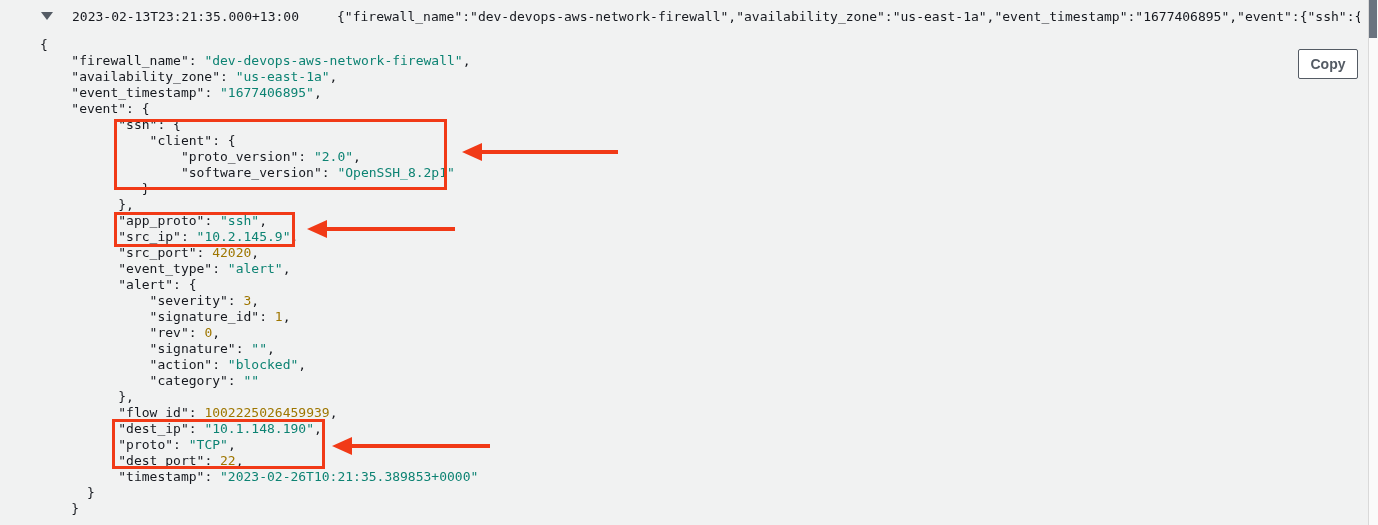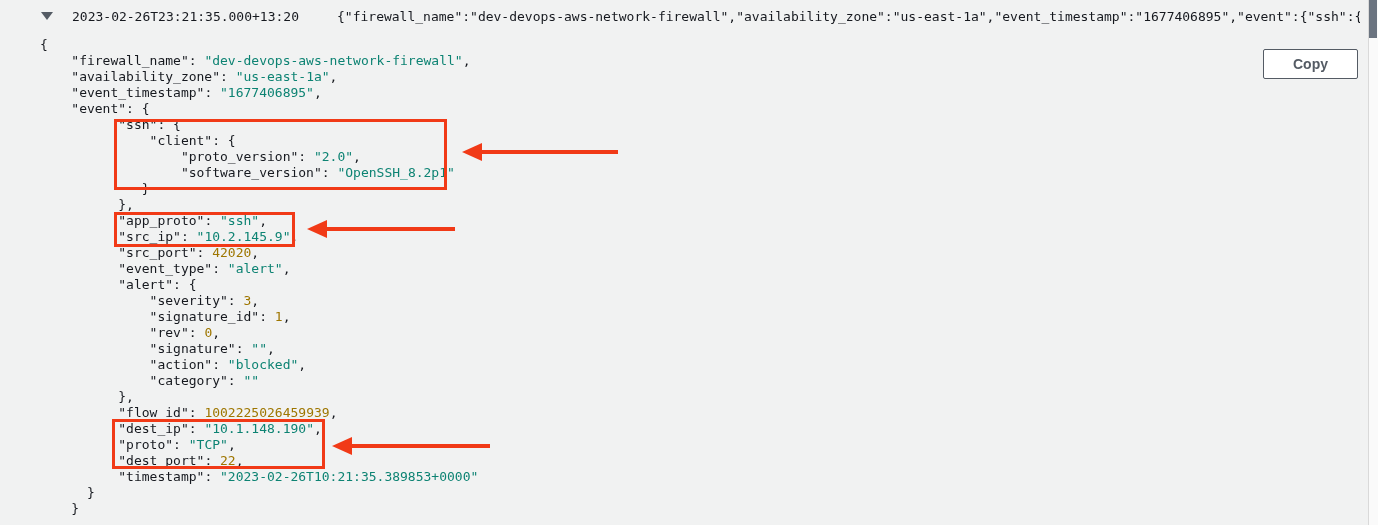--- a/index.html
+++ b/index.html
@@ -33,21 +33,21 @@
   }
   .preview {
     position: absolute; left: 337px; top: 9px; right: 6px;
     font-size: 13px; color: var(--c-key);
     white-space: pre; overflow: hidden;
   }
 
   
   .copy-btn {
     position: absolute; top: 49px; right: 20px;
-    width: 95px; height: 30px;
+    width: 60px; height: 30px;
     background: #ffffff;
     border: 1px solid #545b64;
     border-radius: 2px;
     color: #545b64;
     font-family: "Liberation Sans", sans-serif;
     font-weight: bold; font-size: 14px;
     cursor: pointer;
     line-height: 26px; text-align: center; padding: 0;
   }
 
@@ -96,21 +96,21 @@
     position: absolute; right: 1px; top: 0;
     width: 8px; height: 38px;
     background: #6b7480;
   }
 </style>
 </head>
 <body style="background: rgb(241, 242, 242);">
 
 <div class="header-row">
   <span class="caret"></span>
-  <span class="ts">2023-02-26T23:21:35.000+13:20</span>
+  <span class="ts">2023-02-13T23:21:35.000+13:00</span>
   <span class="preview">{"firewall_name":"dev-devops-aws-network-firewall","availability_zone":"us-east-1a","event_timestamp":"1677406895","event":{"ssh":{"client":…</span>
 </div>
 
 <button class="copy-btn">Copy</button>
 
 <pre class="json-view"><div class="json-line"><span class="tok-p">{</span></div><div class="json-line"><span class="tok-p">    </span><span class="tok-k">"firewall_name"</span><span class="tok-p">: </span><span class="tok-s">"dev-devops-aws-network-firewall"</span><span class="tok-p">,</span></div><div class="json-line"><span class="tok-p">    </span><span class="tok-k">"availability_zone"</span><span class="tok-p">: </span><span class="tok-s">"us-east-1a"</span><span class="tok-p">,</span></div><div class="json-line"><span class="tok-p">    </span><span class="tok-k">"event_timestamp"</span><span class="tok-p">: </span><span class="tok-s">"1677406895"</span><span class="tok-p">,</span></div><div class="json-line"><span class="tok-p">    </span><span class="tok-k">"event"</span><span class="tok-p">: {</span></div><div class="json-line"><span class="tok-p">          </span><span class="tok-k">"ssh"</span><span class="tok-p">: {</span></div><div class="json-line"><span class="tok-p">              </span><span class="tok-k">"client"</span><span class="tok-p">: {</span></div><div class="json-line"><span class="tok-p">                  </span><span class="tok-k">"proto_version"</span><span class="tok-p">: </span><span class="tok-s">"2.0"</span><span class="tok-p">,</span></div><div class="json-line"><span class="tok-p">                  </span><span class="tok-k">"software_version"</span><span class="tok-p">: </span><span class="tok-s">"OpenSSH_8.2p1"</span></div><div class="json-line"><span class="tok-p">             }</span></div><div class="json-line"><span class="tok-p">          },</span></div><div class="json-line"><span class="tok-p">          </span><span class="tok-k">"app_proto"</span><span class="tok-p">: </span><span class="tok-s">"ssh"</span><span class="tok-p">,</span></div><div class="json-line"><span class="tok-p">          </span><span class="tok-k">"src_ip"</span><span class="tok-p">: </span><span class="tok-s">"10.2.145.9"</span><span class="tok-p">,</span></div><div class="json-line"><span class="tok-p">          </span><span class="tok-k">"src_port"</span><span class="tok-p">: </span><span class="tok-n">42020</span><span class="tok-p">,</span></div><div class="json-line"><span class="tok-p">          </span><span class="tok-k">"event_type"</span><span class="tok-p">: </span><span class="tok-s">"alert"</span><span class="tok-p">,</span></div><div class="json-line"><span class="tok-p">          </span><span class="tok-k">"alert"</span><span class="tok-p">: {</span></div><div class="json-line"><span class="tok-p">              </span><span class="tok-k">"severity"</span><span class="tok-p">: </span><span class="tok-n">3</span><span class="tok-p">,</span></div><div class="json-line"><span class="tok-p">              </span><span class="tok-k">"signature_id"</span><span class="tok-p">: </span><span class="tok-n">1</span><span class="tok-p">,</span></div><div class="json-line"><span class="tok-p">              </span><span class="tok-k">"rev"</span><span class="tok-p">: </span><span class="tok-n">0</span><span class="tok-p">,</span></div><div class="json-line"><span class="tok-p">              </span><span class="tok-k">"signature"</span><span class="tok-p">: </span><span class="tok-s">""</span><span class="tok-p">,</span></div><div class="json-line"><span class="tok-p">              </span><span class="tok-k">"action"</span><span class="tok-p">: </span><span class="tok-s">"blocked"</span><span class="tok-p">,</span></div><div class="json-line"><span class="tok-p">              </span><span class="tok-k">"category"</span><span class="tok-p">: </span><span class="tok-s">""</span></div><div class="json-line"><span class="tok-p">          },</span></div><div class="json-line"><span class="tok-p">          </span><span class="tok-k">"flow_id"</span><span class="tok-p">: </span><span class="tok-u">1002225026459939</span><span class="tok-p">,</span></div><div class="json-line"><span class="tok-p">          </span><span class="tok-k">"dest_ip"</span><span class="tok-p">: </span><span class="tok-s">"10.1.148.190"</span><span class="tok-p">,</span></div><div class="json-line"><span class="tok-p">          </span><span class="tok-k">"proto"</span><span class="tok-p">: </span><span class="tok-s">"TCP"</span><span class="tok-p">,</span></div><div class="json-line"><span class="tok-p">          </span><span class="tok-k">"dest_port"</span><span class="tok-p">: </span><span class="tok-n">22</span><span class="tok-p">,</span></div><div class="json-line"><span class="tok-p">          </span><span class="tok-k">"timestamp"</span><span class="tok-p">: </span><span class="tok-s">"2023-02-26T10:21:35.389853+0000"</span></div><div class="json-line"><span class="tok-p">      }</span></div><div class="json-line"><span class="tok-p">    }</span></div></pre>
 
 <div class="annot-box box-ssh"></div>
 <div class="annot-box box-src"></div>
 <div class="annot-box box-dest"></div>

